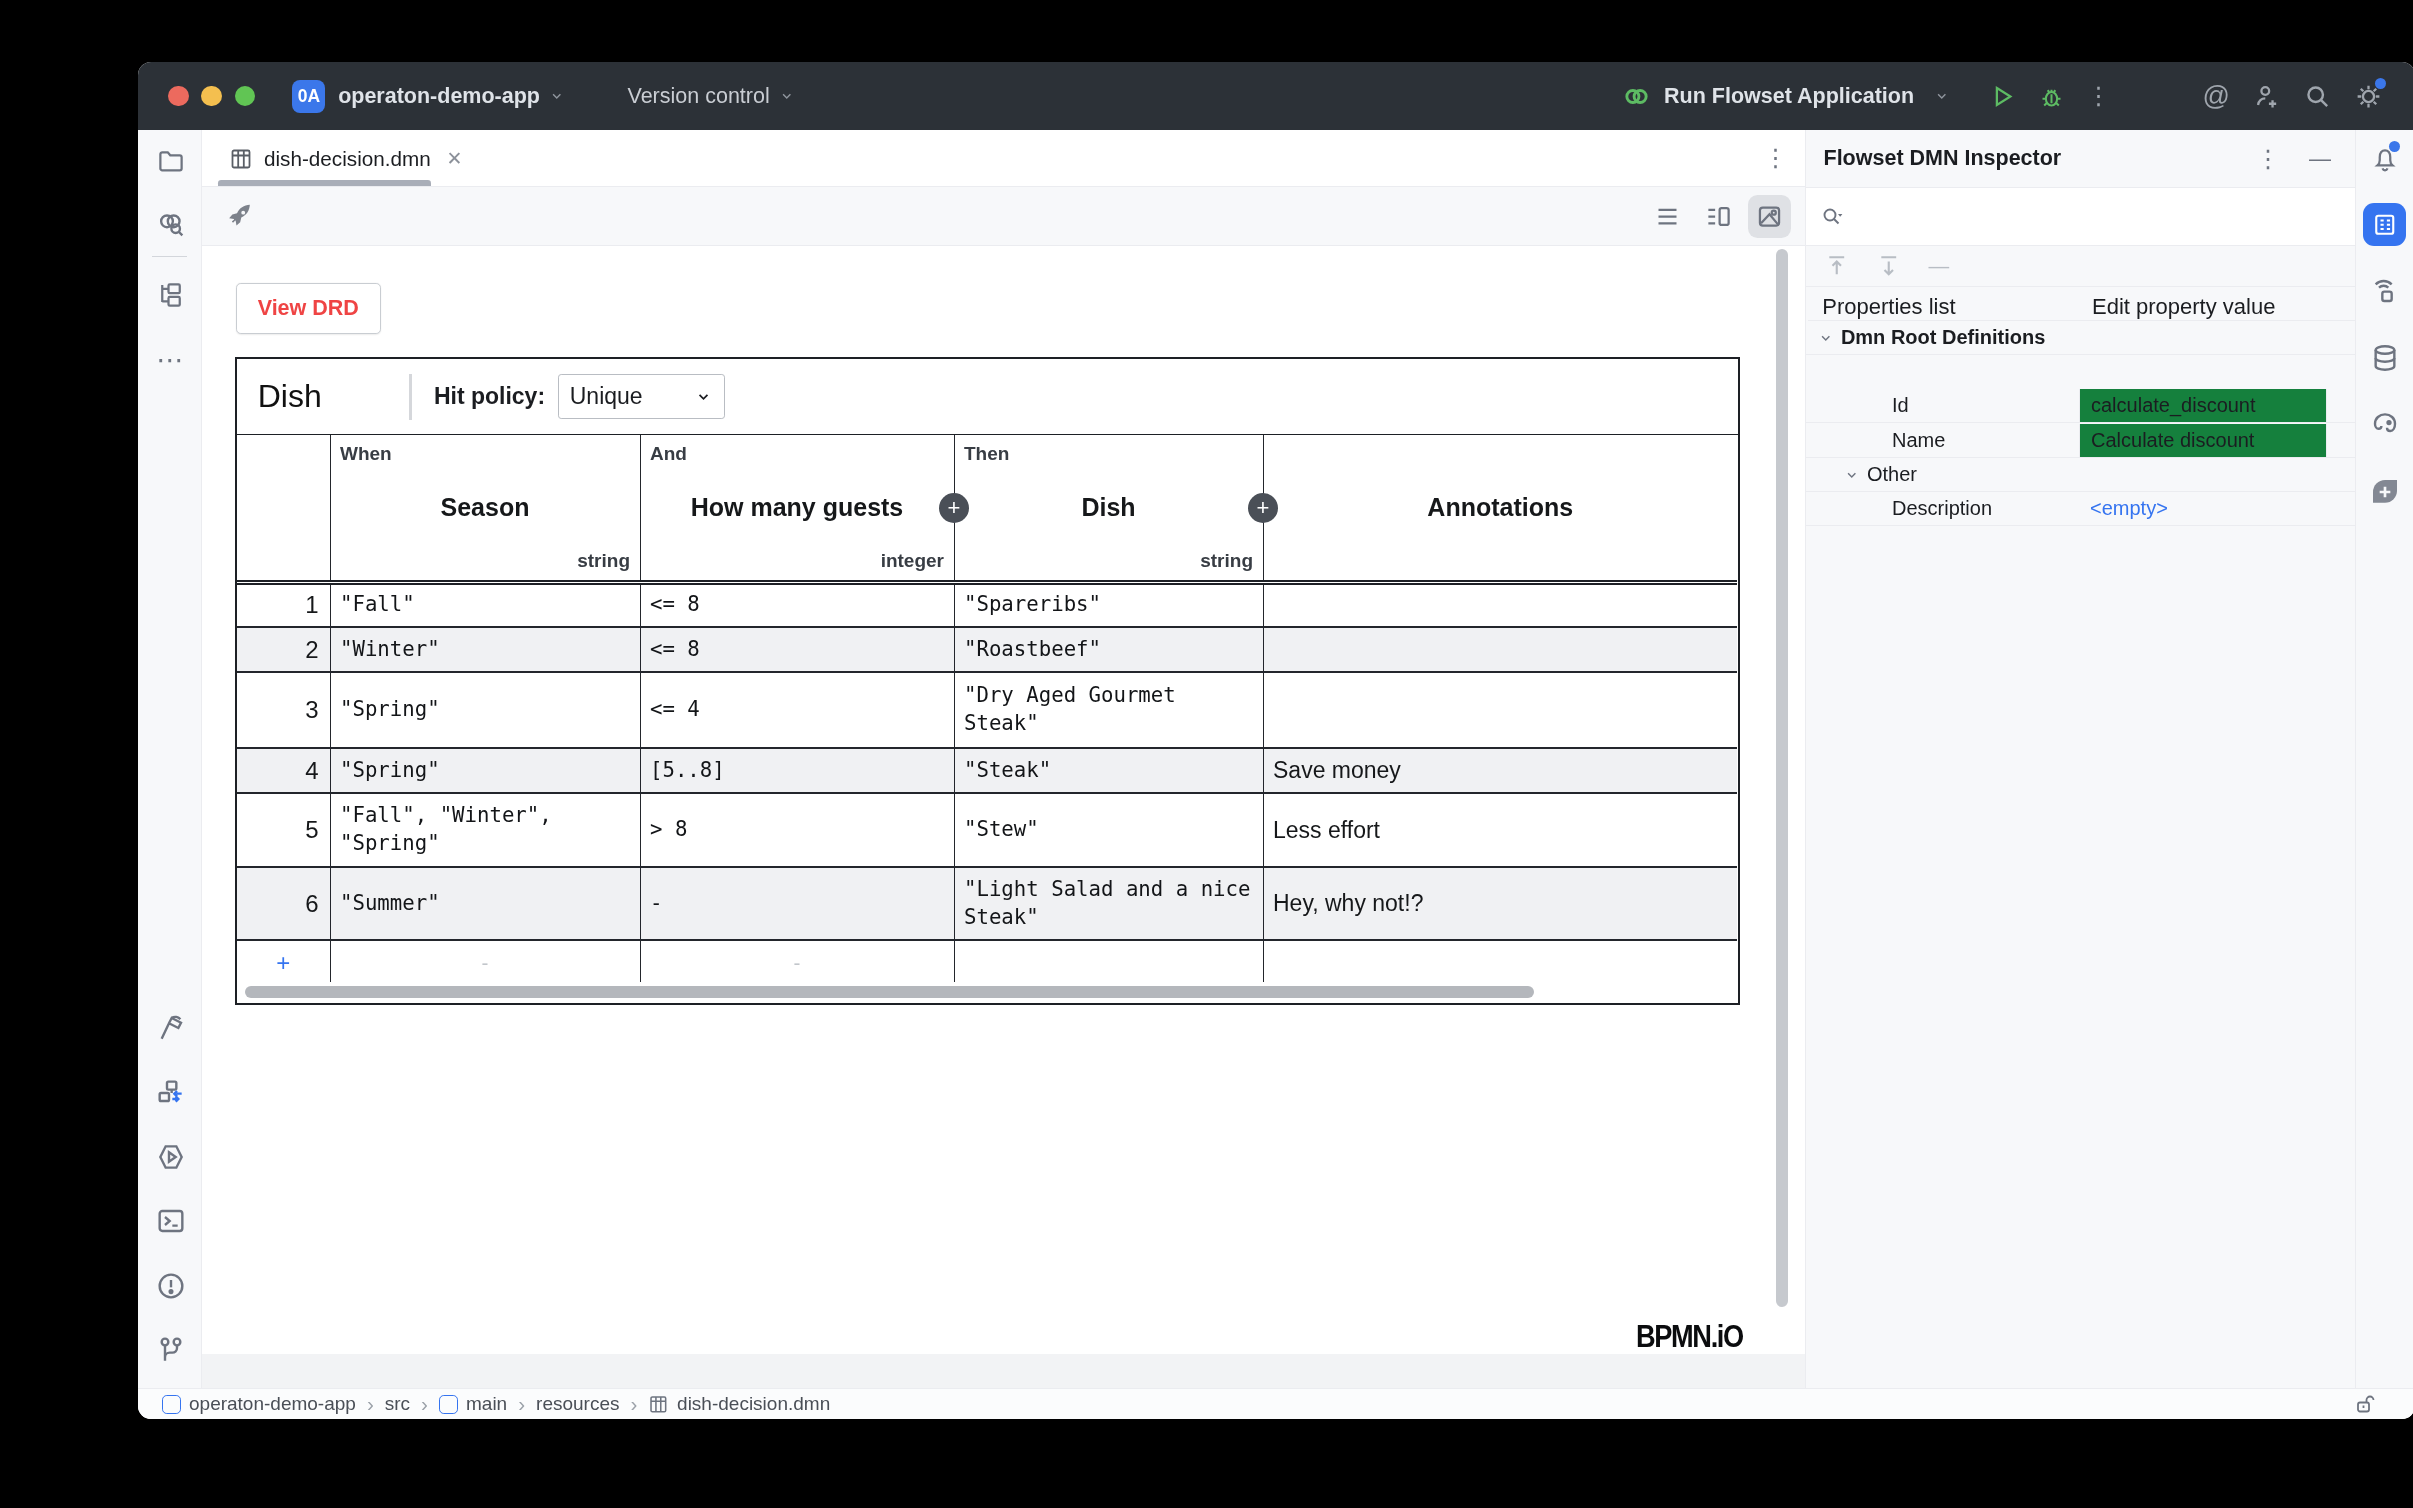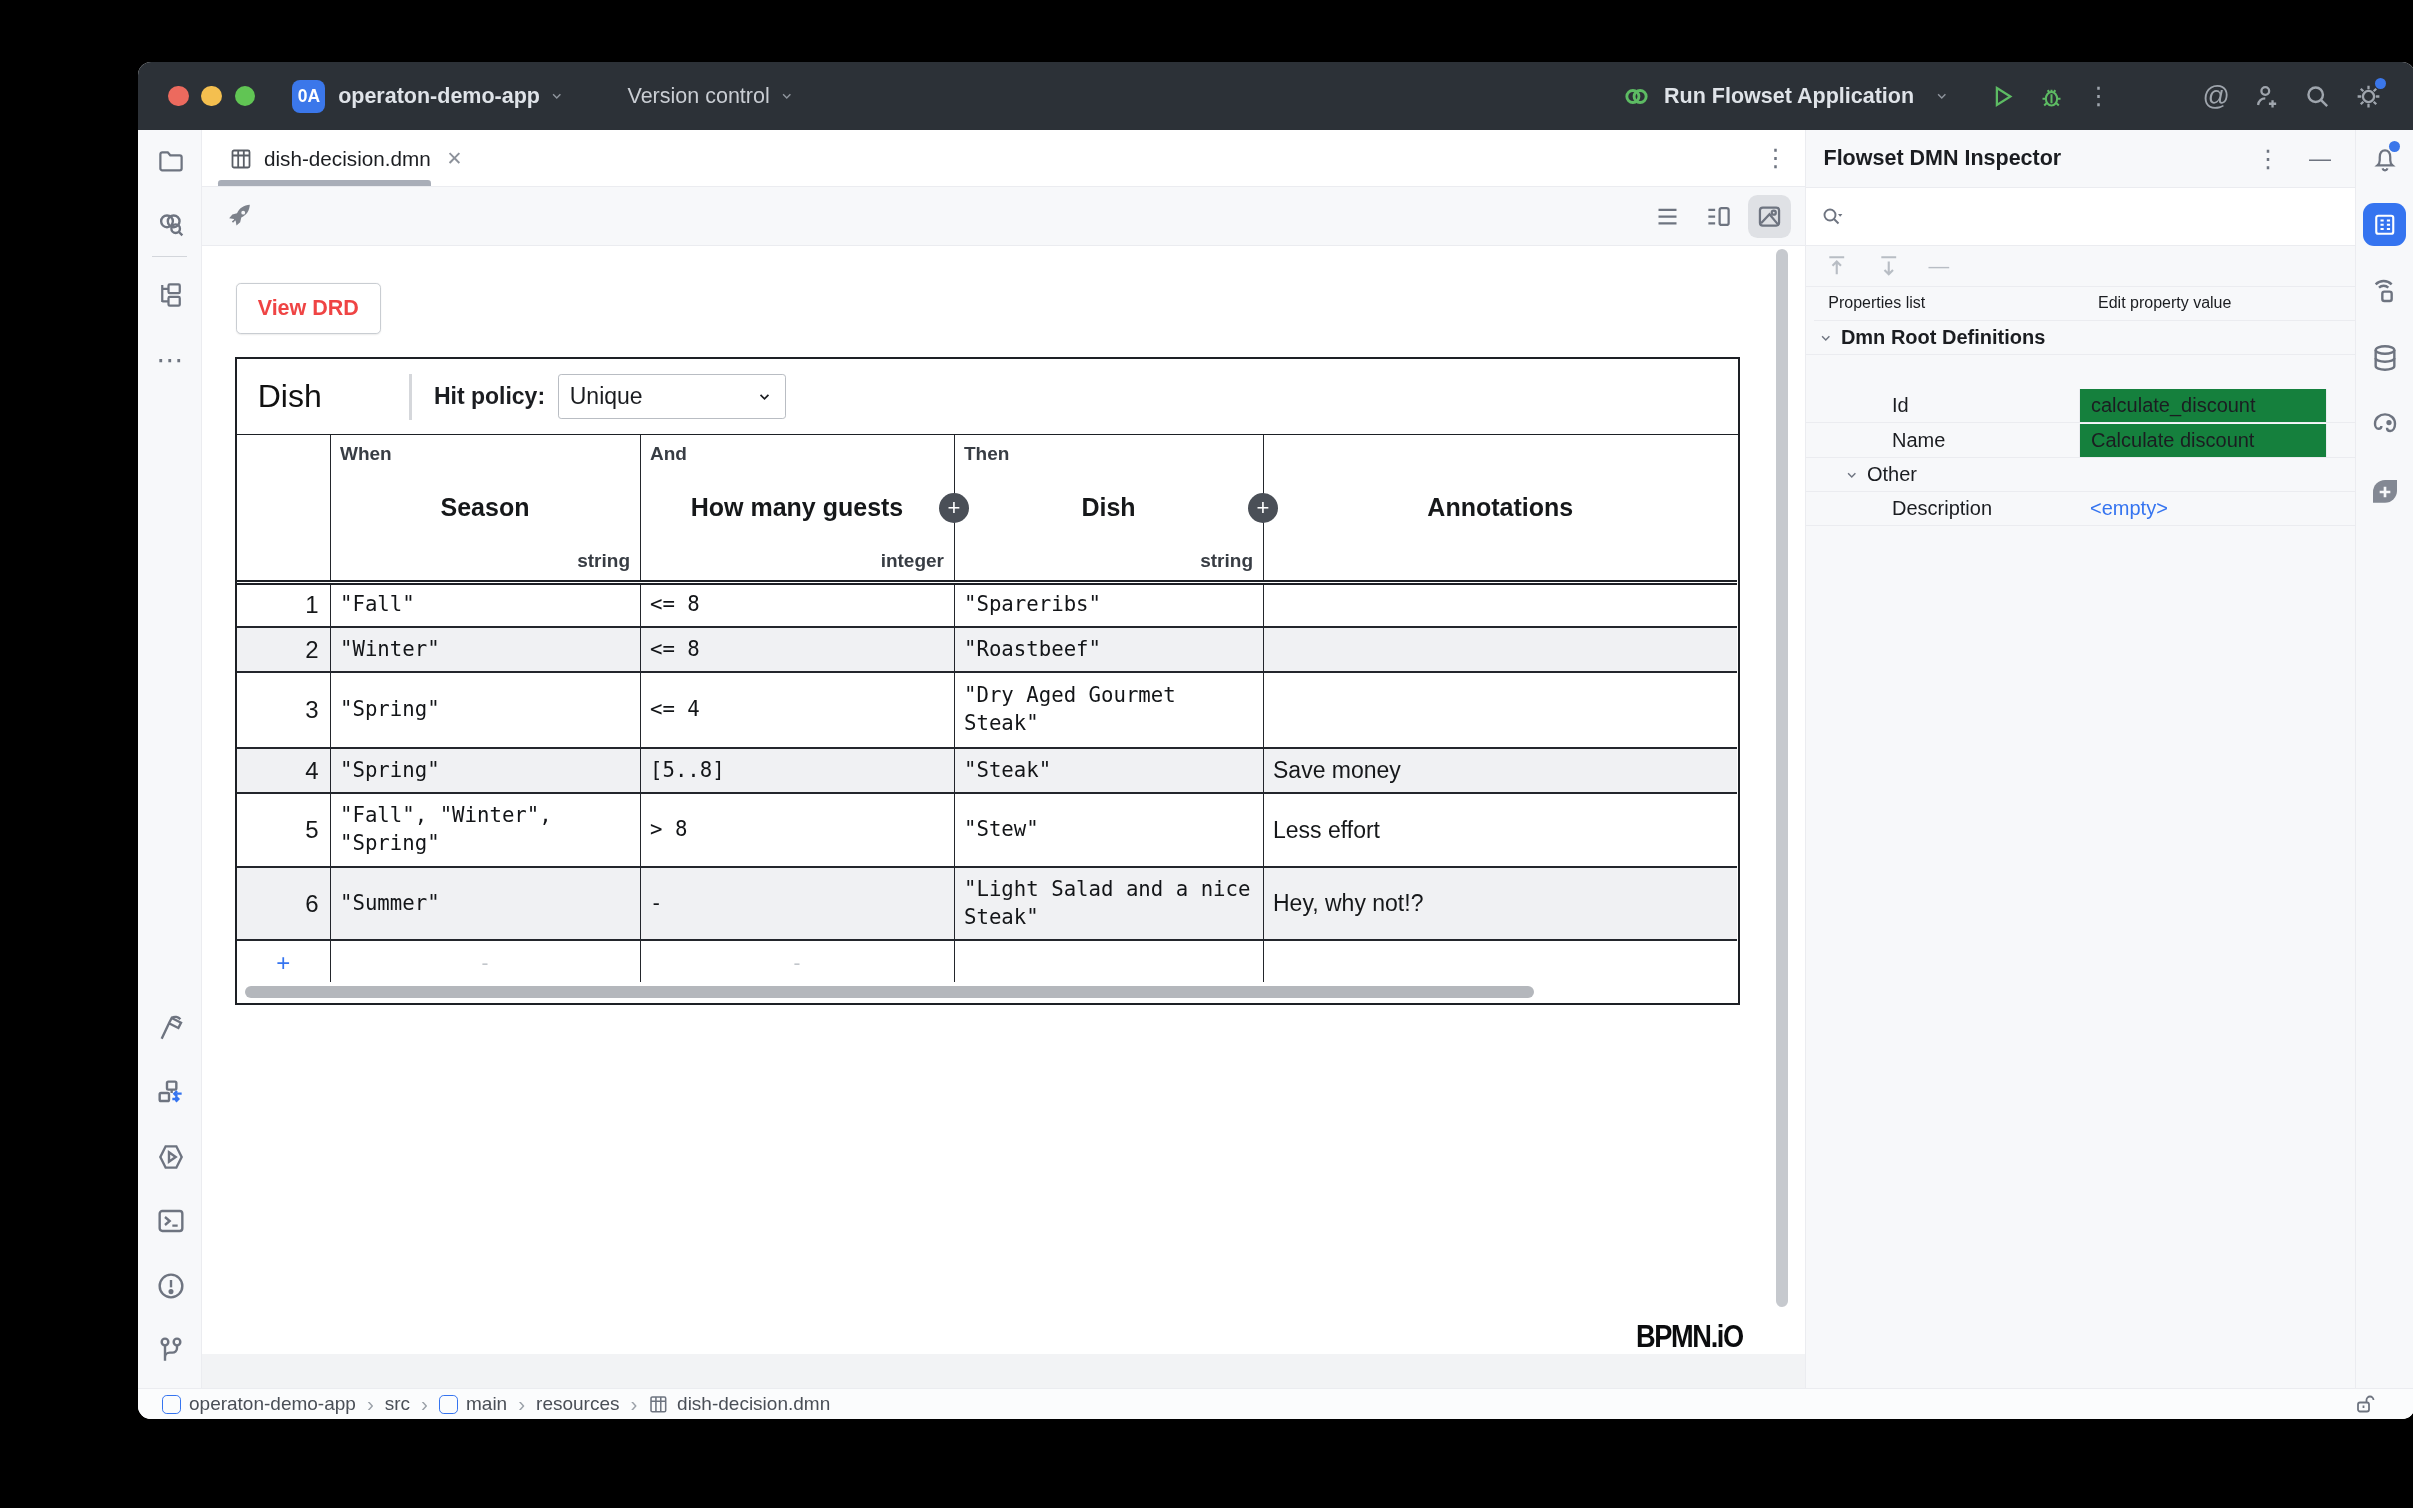--- a/index.html
+++ b/index.html
@@ -50,21 +50,21 @@
   .vscroll { position:absolute; right:17.5px; top:119px; width:12px; height:1058px; border-radius:6.4px; background:#c6c9ce; }
   .logo { position:absolute; left:1434px; top:1072px; font-size:32px; font-weight:800; color:#0b0c0e; letter-spacing:-1.6px; transform:scaleX(.85); transform-origin:left; }
   
   .viewdrd { position:absolute; left:34px; top:37px; background:#fff; border:0.8px solid #c9cdd2; border-radius:4.8px;
              padding:12px 20.7px; font-size:21.5px; font-weight:bold; color:#ef4444; box-shadow:0 0.8px 1.6px rgba(0,0,0,.08); }
   .dmn { position:absolute; left:33px; top:111px; width:1505px; height:648px; border:2.4px solid #1d2025; background:#fff; }
   .dmn-head { position:absolute; left:0; top:0; width:100%; height:76px; display:flex; align-items:center; border-bottom:1.6px solid #1d2025; }
   .dmn-title { font-size:32px; color:#111; margin-left:20.7px; width:151px; }
   .dmn-vdiv { width:3.2px; height:46px; background:#d5d7db; }
   .hitpolicy-label { font-size:23px; font-weight:bold; color:#1b1d21; margin-left:22px; }
-  .hitpolicy-select { margin-left:12.7px; width:228px; height:45px; border:1.6px solid #b9bdc3; border-radius:3.2px;
+  .hitpolicy-select { margin-left:12.7px; width:167px; height:45px; border:1.6px solid #b9bdc3; border-radius:3.2px;
                       display:flex; align-items:center; justify-content:space-between; padding:0 11px; font-size:23px; color:#1b1d21; }
   table.grid { position:absolute; left:0; top:76px; border-collapse:collapse; table-layout:fixed; width:1500px; }
   table.grid col.c0{width:93px} table.grid col.c1{width:310px} table.grid col.c2{width:314px} table.grid col.c3{width:309px} table.grid col.c4{width:474px}
   table.grid th, table.grid td { border-right:1.6px solid #23262c; border-bottom:2.4px solid #23262c; vertical-align:middle; }
   table.grid th:last-child, table.grid td:last-child { border-right:none; }
   table.grid thead th { height:147px; position:relative; border-bottom:5.6px double #1d2025; font-weight:700; }
   .col-rule { position:absolute; left:9.5px; top:8px; font-size:19px; color:#383d44; }
   .col-name { width:100%; text-align:center; font-size:25px; color:#16181a; }
   .col-type { position:absolute; right:9.5px; bottom:8px; font-size:19px; color:#383d44; }
   td.num { text-align:right; padding-right:11px; font-size:24px; color:#16181a; background:#fff; }
@@ -79,21 +79,21 @@
              font-size:22px; line-height:29px; text-align:center; top:134px; z-index:3; font-weight:400; }
   .hscroll-area { position:absolute; left:0; bottom:0; width:100%; height:20.7px; background:#fff; }
   .hscroll-thumb { position:absolute; left:8px; top:4px; width:1289px; height:12px; border-radius:6.4px; background:#b4b7bc; }
   
   .inspector { width:551px; height:100%; background:#f7f8fa; border-left:0.8px solid #ebecf0; border-right:0.8px solid #ebecf0; position:relative; }
   .insp-header { position:absolute; left:0; top:0; width:100%; height:57px; display:flex; align-items:center; }
   .insp-title { font-size:21.5px; font-weight:bold; color:#1b1d21; margin-left:17.5px; }
   .insp-hicons { margin-left:auto; margin-right:24px; display:flex; gap:29px; align-items:center; color:#6e7480; }
   .insp-search { position:absolute; left:0; top:57px; width:100%; height:59px; background:#fff; border-top:0.8px solid #ebecf0; border-bottom:0.8px solid #ebecf0; display:flex; align-items:center; }
   .insp-tools { position:absolute; left:0; top:116px; width:100%; height:41px; display:flex; align-items:center; gap:27px; padding-left:17.5px; color:#b8bdc4; border-bottom:0.8px solid #ebecf0; }
-  .insp-cols { position:absolute; left:8px; top:158px; width:100%; height:33px; border-bottom:0.8px solid #ebecf0; font-size:16px; color:#1b1d21; }
+  .insp-cols { position:absolute; left:2px; top:158px; width:100%; height:33px; border-bottom:0.8px solid #ebecf0; font-size:22px; color:#1b1d21; }
   .prop-row { position:absolute; left:0; width:100%; height:34px; border-bottom:0.8px solid #ebecf0; font-size:20px; color:#1b1d21; display:flex; align-items:center; }
   .prop-chev { color:#6e7480; display:inline-flex; }
   .prop-val-cell { position:absolute; left:273px; top:0; width:248px; height:100%; background:#15803d; border-left:0.8px solid #ebecf0; border-right:0.8px solid #ebecf0; display:flex; align-items:center; padding-left:11px; }
   .empty-link { color:#3574f0; }
   
   .rightbar { width:57px; height:100%; background:#f7f8fa; position:relative; }
   .rb-icon { position:absolute; left:11px; width:35px; height:35px; color:#6e7480; display:flex; align-items:center; justify-content:center; }
   .rb-active { position:absolute; left:7.2px; width:43px; height:43px; background:#3574f0; border-radius:11px; display:flex; align-items:center; justify-content:center; color:#fff; }
   .bell-wrap { position:relative; }
   

